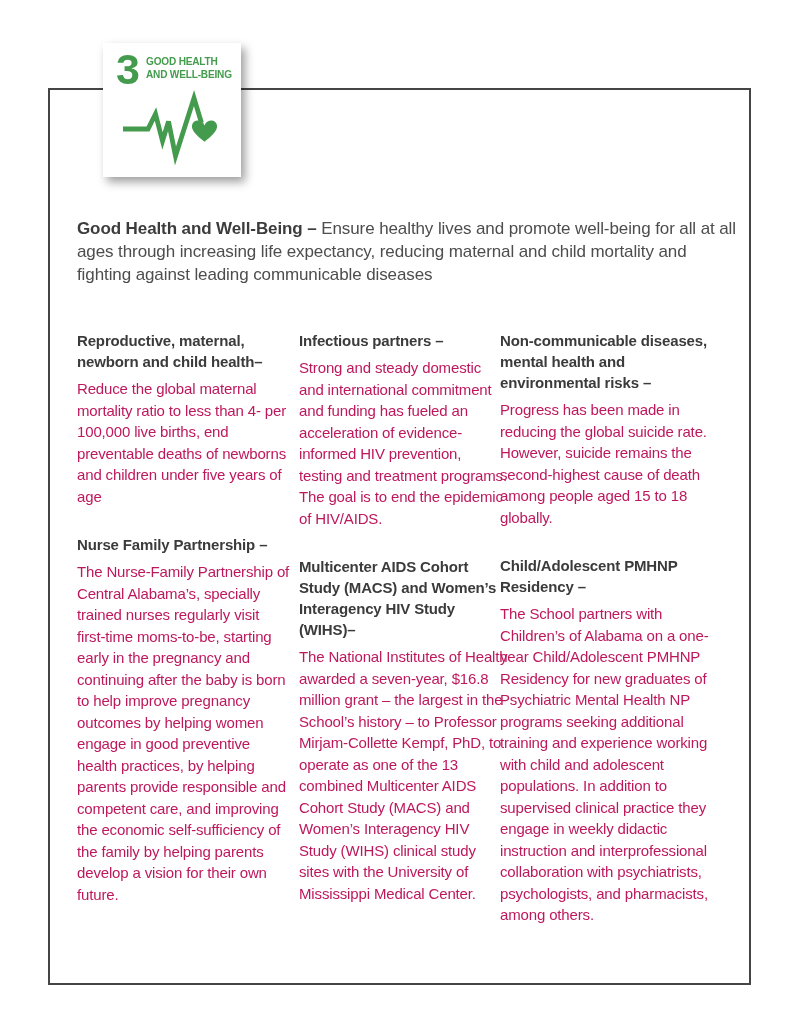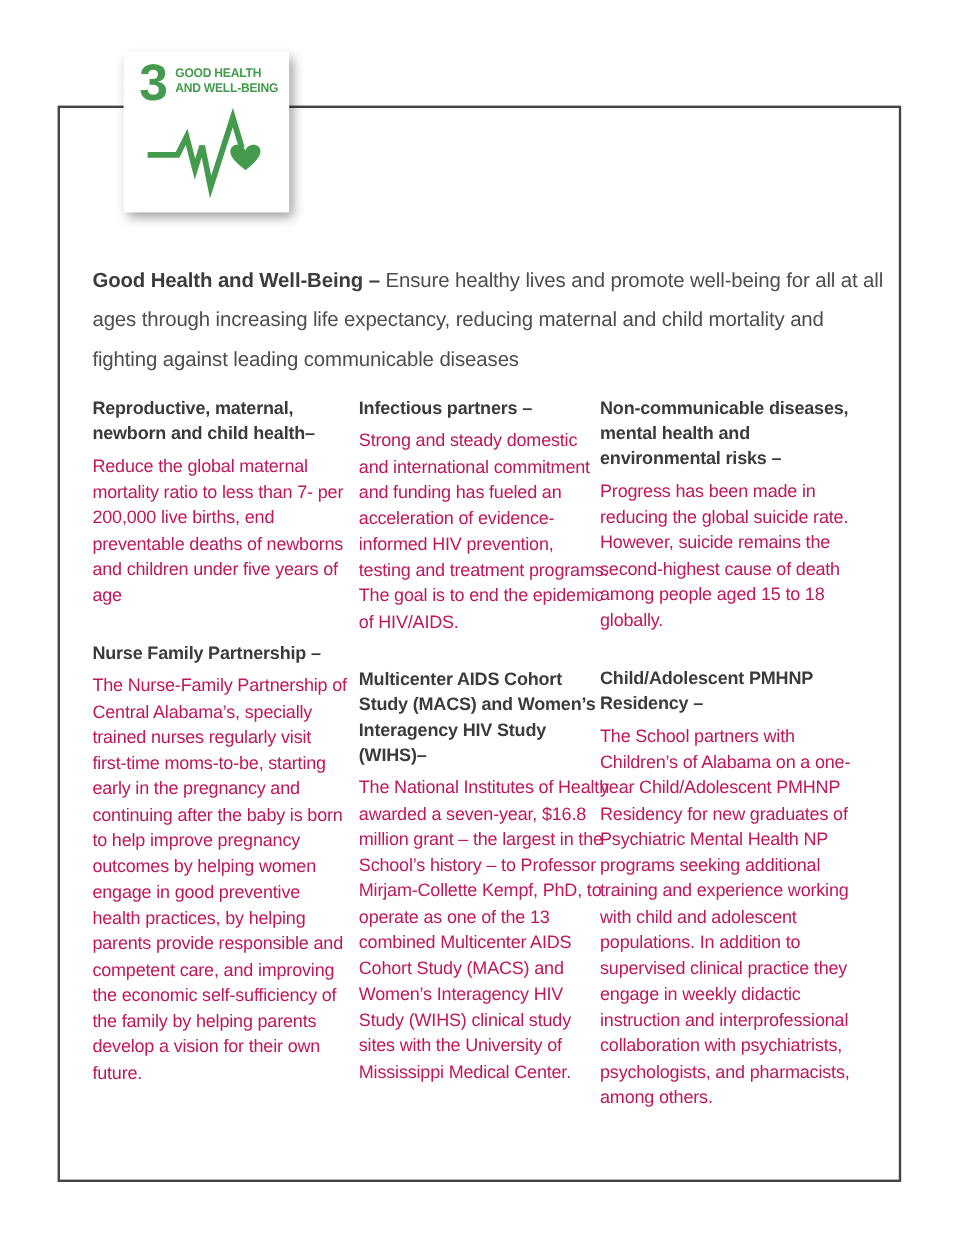--- a/index.html
+++ b/index.html
@@ -70,21 +70,21 @@
     top: 0;
     width: 138px;
     height: 134px;
   }
   .intro {
     position: absolute;
     left: 77px;
     top: 217px;
     width: 665px;
     font-size: 17px;
-    line-height: 33px;
+    line-height: 23px;
     color: #4d4d4d;
     letter-spacing: -0.1px;
     z-index: 2;
   }
   .intro-bold {
     font-weight: bold;
     color: #3c3c3c;
   }
   .col {
     position: absolute;
@@ -134,21 +134,21 @@
   </div>
 
   <div class="intro">
     <span class="intro-bold">Good Health and Well-Being –</span>
     <span>Ensure healthy lives and promote well-being for all at all ages through increasing life expectancy, reducing maternal and child mortality and fighting against leading communicable diseases</span>
   </div>
 
   <div class="col col1">
     <div class="section">
       <h3>Reproductive, maternal, newborn and child health–</h3>
-      <p>Reduce the global maternal mortality ratio to less than 7- per 200,000 live births, end preventable deaths of newborns and children under five years of age</p>
+      <p>Reduce the global maternal mortality ratio to less than 4- per 100,000 live births, end preventable deaths of newborns and children under five years of age</p>
     </div>
     <div class="section">
       <h3>Nurse Family Partnership –</h3>
       <p>The Nurse-Family Partnership of Central Alabama’s, specially trained nurses regularly visit first-time moms-to-be, starting early in the pregnancy and continuing after the baby is born to help improve pregnancy outcomes by helping women engage in good preventive health practices, by helping parents provide responsible and competent care, and improving the economic self-sufficiency of the family by helping parents develop a vision for their own future.</p>
     </div>
   </div>
 
   <div class="col col2">
     <div class="section">
       <h3>Infectious partners –</h3>

